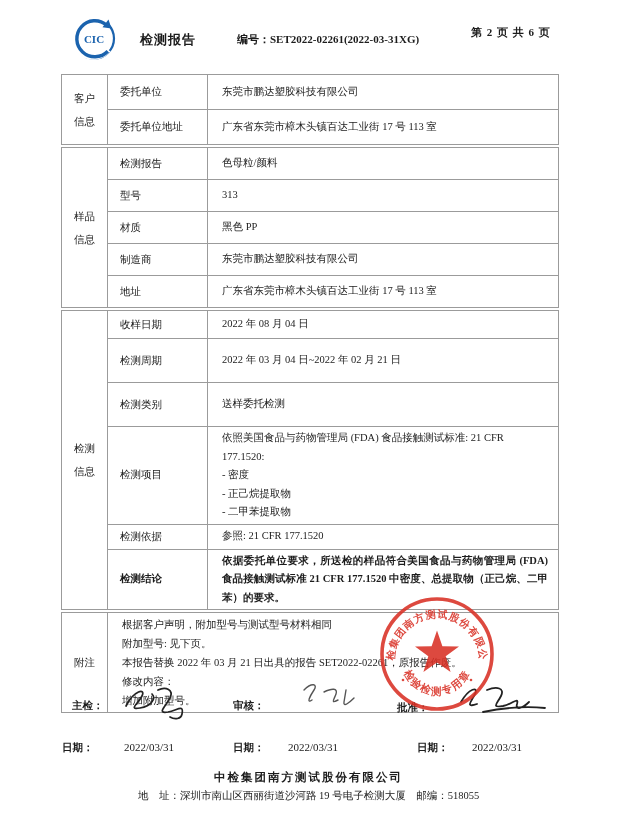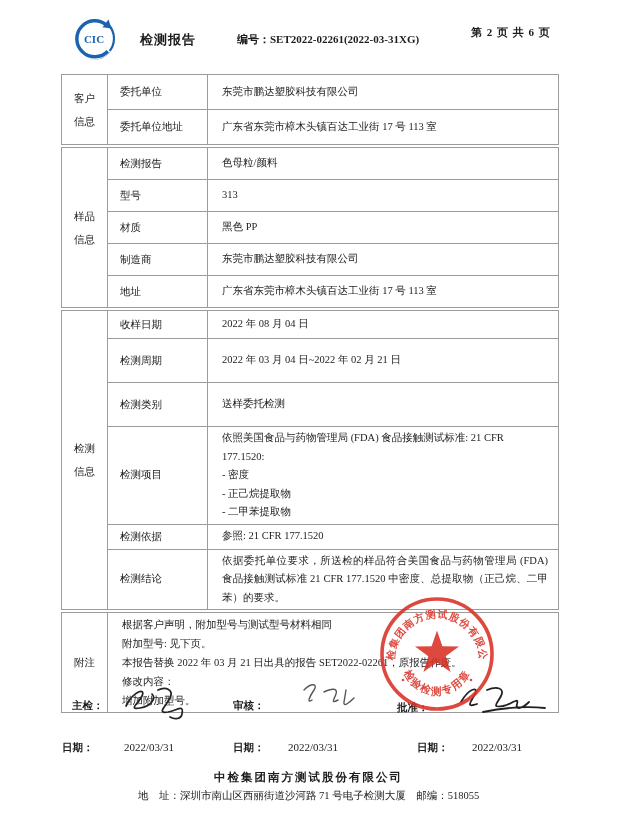--- a/index.html
+++ b/index.html
@@ -30,21 +30,21 @@
   td.label { padding-left:12px; }
   td.value { padding-left:14px; padding-right:10px; white-space:pre-line; line-height:18.5px; }
   td.value.justify { text-align:justify; }
   td.note-content { padding-left:14px; padding-right:10px; white-space:pre-line; line-height:19px; }
   tr.h35 td { height:35px; }
   tr.h32 td { height:32px; }
   tr.h28 td { height:28px; }
   tr.h27 td { height:44px; }
   tr.h84 td { height:84px; }
   tr.h25 td { height:25px; }
-  tr.h46 td { height:46px; }
+  tr.h46 td { height:46px;font-weight:bold; }
   tr.h96 td { height:96px; }
 
   
   .sig-label { position:absolute; font-weight:bold; font-size:10.5px; }
   .sig-date-val { position:absolute; font-size:11px; }
   .sig-svg { position:absolute; }
 
   
   .stamp { position:absolute; left:377px; top:594px; width:120px; height:120px; opacity:.88; z-index:5; }
 
@@ -216,16 +216,16 @@
 
   <span class="sig-label" style="left:62px; top:741px;">日期：</span>
   <span class="sig-date-val" style="left:124px; top:741px;">2022/03/31</span>
   <span class="sig-label" style="left:233px; top:741px;">日期：</span>
   <span class="sig-date-val" style="left:288px; top:741px;">2022/03/31</span>
   <span class="sig-label" style="left:417px; top:741px;">日期：</span>
   <span class="sig-date-val" style="left:472px; top:741px;">2022/03/31</span>
 
   <div class="footer">
     <div class="f-company">中检集团南方测试股份有限公司</div>
-    <div class="f-line">地　址：深圳市南山区西丽街道沙河路 71 号电子检测大厦　邮编：518055</div>
+    <div class="f-line">地　址：深圳市南山区西丽街道沙河路 19 号电子检测大厦　邮编：518055</div>
   </div>
 
 </div>
 
 </body></html>

